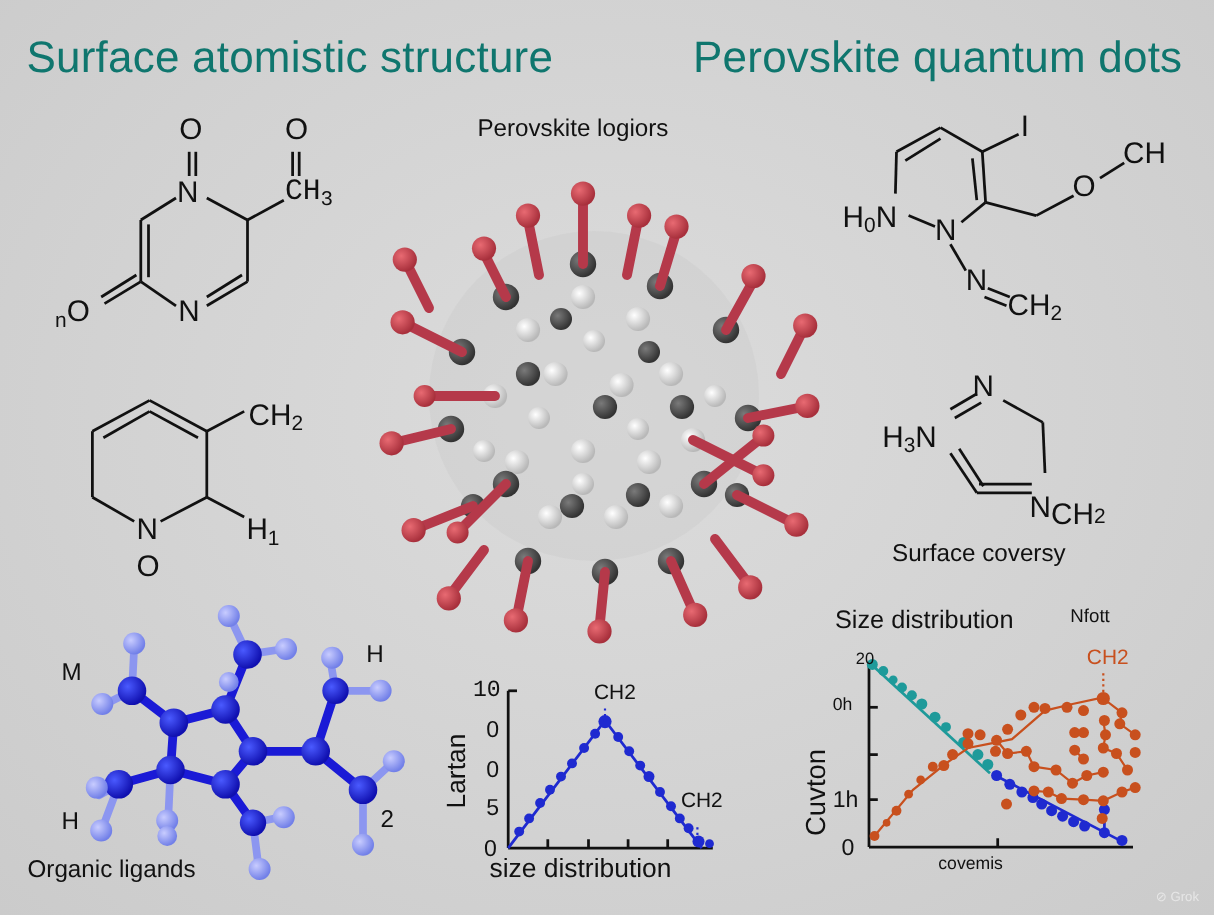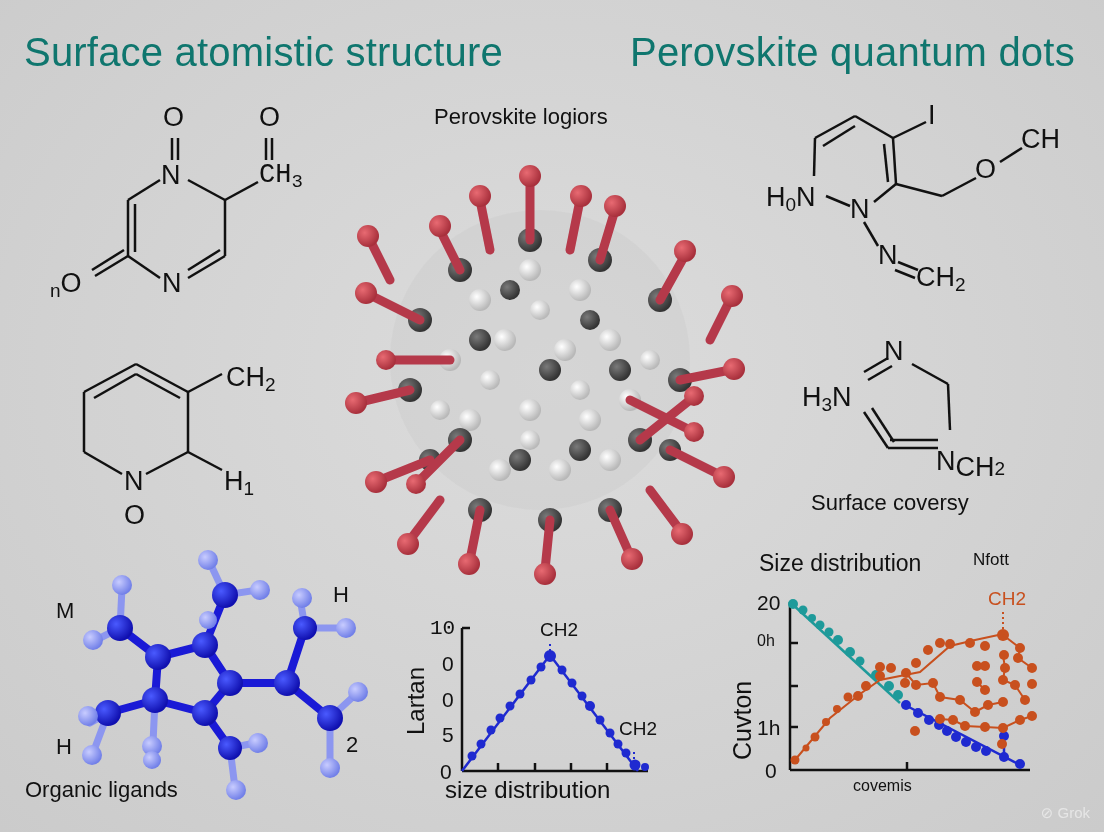--- a/index.html
+++ b/index.html
@@ -4,21 +4,21 @@
 <style>
   html, body { margin:0; padding:0; }
   body { width:1104px; height:832px; background:#d4d4d4; overflow:hidden; position:relative;
          font-family:"Liberation Sans", "DejaVu Sans", sans-serif; color:#111; }
   .bg { position:absolute; inset:0; background:radial-gradient(ellipse at 50% 45%, #dcdcdc 0%, #d2d2d2 60%, #cbcbcb 100%); }
   .title { position:absolute; font-size:40px; letter-spacing:0.2px; color:#0f766e; white-space:nowrap; }
   .label { position:absolute; font-size:22px; color:#111; white-space:nowrap; }
   .chem { position:absolute; font-size:27px; color:#111; white-space:nowrap; }
   .chem sub { font-size:19px; vertical-align:-5px; }
   svg { position:absolute; overflow:visible; }
-  .watermark { position:absolute; right:14px; bottom:10px; font-size:15px; color:#e6e6e6; }
+  .watermark { position:absolute; right:14px; bottom:10px; font-size:12px; color:#e6e6e6; }
 </style>
 </head>
 <body>
 
 <div class="bg"></div>
 
 <div class="title" style="left:24px;top:30px;">Surface atomistic structure</div>
 <div class="title" style="left:630px;top:30px;text-align:right;">Perovskite quantum dots</div>
 <div class="label" style="left:434px;top:104px;">Perovskite logiors</div>
 
@@ -450,21 +450,21 @@
   <g stroke="#c8501e" stroke-width="2" fill="none">
     <polyline points="1003,635 1020,648 1018,658 1032,668"></polyline>
     <polyline points="1003,655 1005,668 1003,680 1015,685 1025,700"></polyline>
     <polyline points="906,673 916,685 933,683 940,697 960,700 975,712 988,705 1003,702"></polyline>
     <polyline points="940,719 953,720 965,726 985,727 1003,728 1020,720 1032,716"></polyline>
     <line x1="977" y1="666" x2="985" y2="666"></line>
       <line x1="977" y1="682" x2="985" y2="690"></line>
   </g>
   <line x1="1003" y1="612" x2="1003" y2="630" stroke="#c8501e" stroke-width="2" stroke-dasharray="2,3"></line>
 </svg>
-<div class="chem" style="left:757px;top:591px;font-size:21px;">20</div>
+<div class="chem" style="left:778px;top:591px;font-size:15px;">20</div>
 <div class="chem" style="left:757px;top:632px;font-size:16px;">0h</div>
 <div class="chem" style="left:757px;top:716px;font-size:21px;">1h</div>
 <div class="chem" style="left:765px;top:759px;font-size:21px;">0</div>
 <div class="label" style="left:728px;top:760px;font-size:25px;transform:rotate(-90deg);transform-origin:left top;">Cuvton</div>
 <div class="label" style="left:853px;top:777px;font-size:16px;">covemis</div>
 <div class="chem" style="left:988px;top:588px;font-size:19px;color:#c8501e;">CH2</div>
 
 <div class="watermark">
   <span>⊘</span>
   <span>Grok</span>

